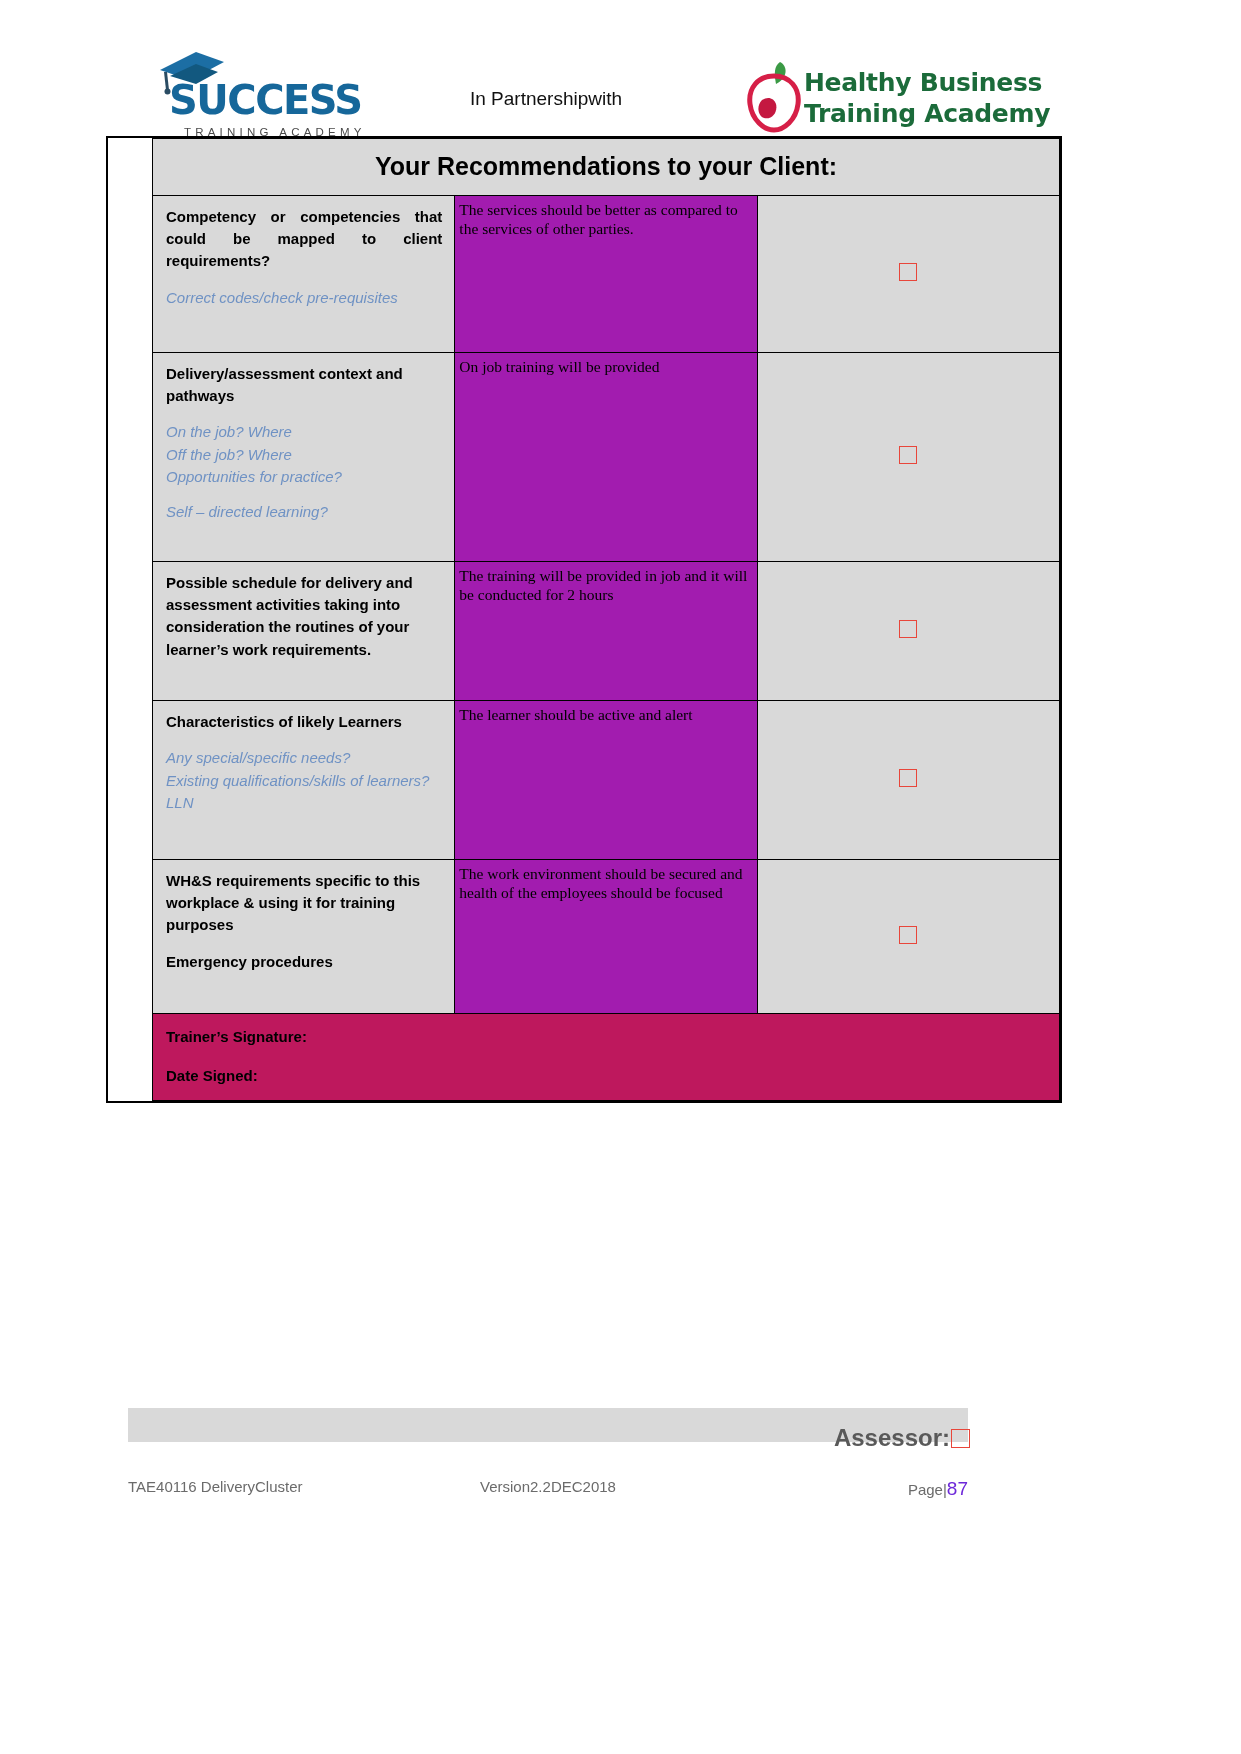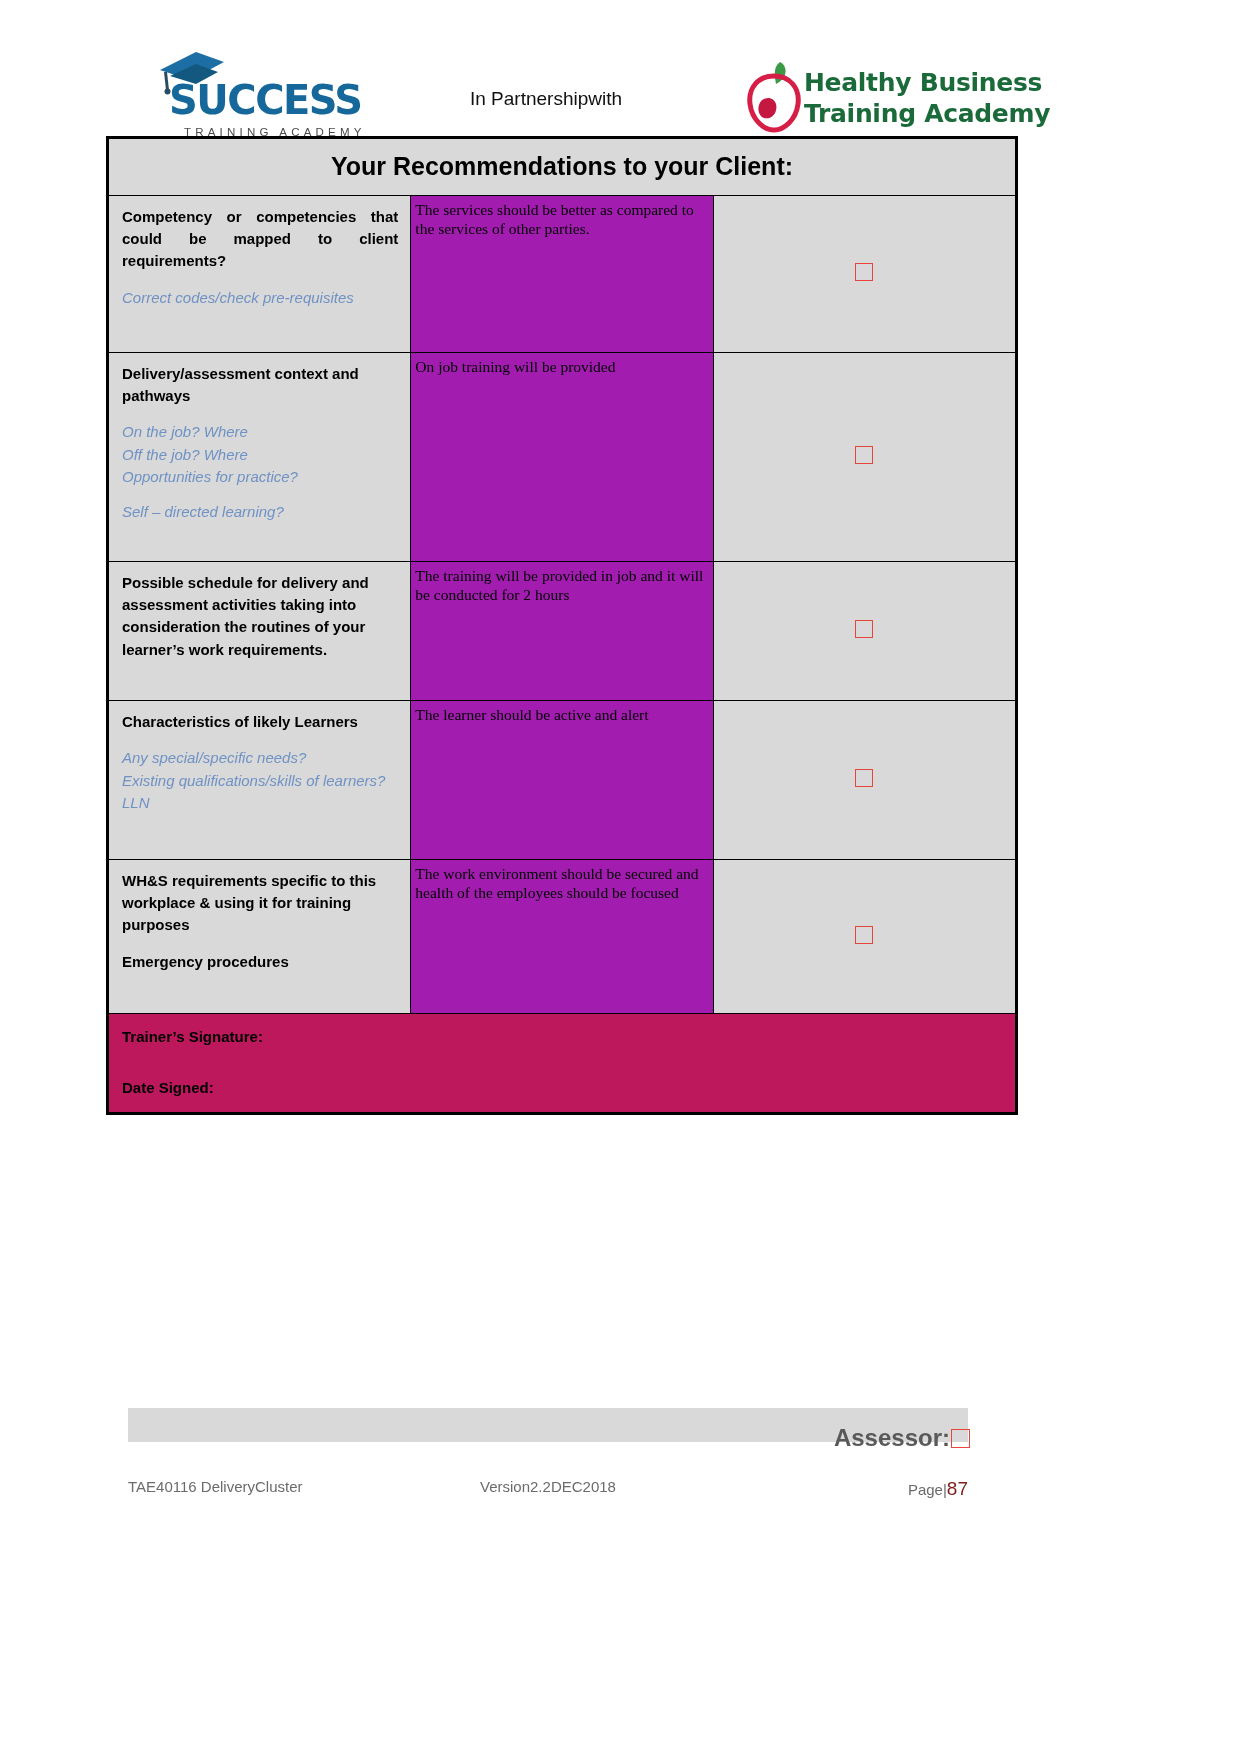--- a/index.html
+++ b/index.html
@@ -102,20 +102,21 @@
 
   
   .doc-table {
     position: absolute;
     left: 106px;
     top: 136px;
     width: 908px;
     border: 2px solid #000000;
     border-collapse: collapse;
     background: #ffffff;
+    padding-left: 44px;
   }
   .doc-table table {
     width: 100%;
     border-collapse: collapse;
     table-layout: fixed;
   }
   .doc-table td {
     border: 1px solid #000000;
     vertical-align: top;
     padding: 0;
@@ -187,21 +188,21 @@
     background: #be185d;
     padding: 12px 12px 14px 13px !important;
   }
   .sign-line {
     font-family: "Liberation Sans", sans-serif;
     font-weight: bold;
     font-size: 15px;
     color: #000000;
     line-height: 1.4;
   }
-  .sign-line + .sign-line { margin-top: 30px; }
+  .sign-line + .sign-line { margin-top: 18px; }
 
   
   .footer {
     position: absolute;
     left: 0;
     top: 1408px;
     width: 1241px;
   }
   .footer-bar {
     position: absolute;
@@ -238,21 +239,21 @@
     height: 22px;
     font-family: "Liberation Sans", sans-serif;
     font-size: 15px;
     color: #6b6b6b;
     margin-top: 22px;
   }
   .footer-left  { position: absolute; left: 0px;   top: 0; }
   .footer-mid   { position: absolute; left: 352px; top: 0; }
   .footer-right { position: absolute; right: 0px;  top: 0; white-space: nowrap; }
   .footer-right .pageno {
-    color: #7f1d1d;
+    color: #6d28d9;
     font-size: 19px;
     font-weight: normal;
   }
   .footer-right .pipe { color: #6b6b6b; }
 </style>
 </head>
 <body>
 
 <div class="page-header">
 

